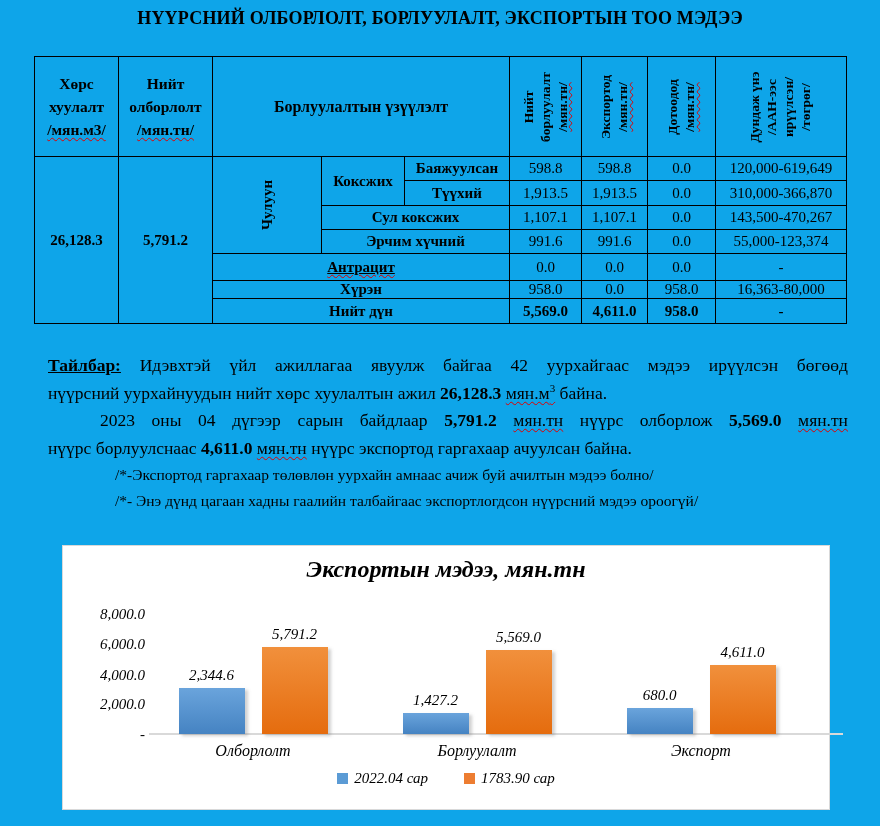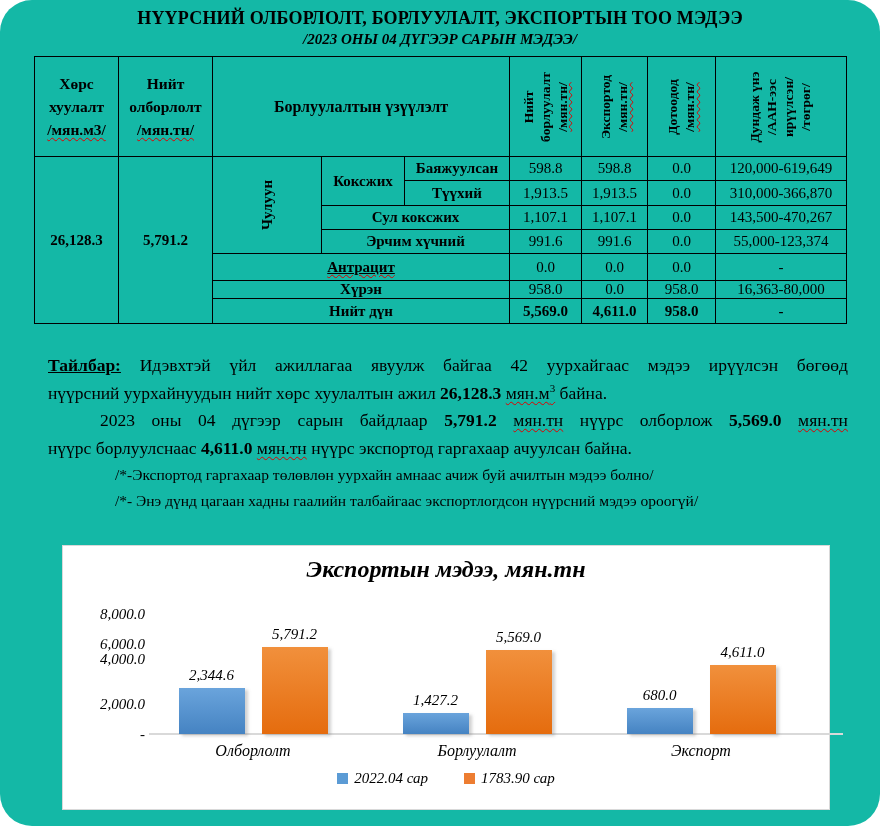--- a/index.html
+++ b/index.html
@@ -1,17 +1,17 @@
 <!DOCTYPE html>
 <html><head>
 <meta charset="utf-8">
 <style>
   html,body{margin:0;padding:0;background:#fff;}
-  #page{position:relative;width:880px;height:826px;background:#14b8a6;overflow:hidden;
-        font-family:"Liberation Serif", serif;color:#000;border-radius:32px;}
+  #page{position:relative;width:880px;height:826px;background:#0ea5e9;overflow:hidden;
+        font-family:"Liberation Serif", serif;color:#000;}
 
   
   .doc-title{position:absolute;top:8px;left:0;width:880px;text-align:center;
              font-size:18px;font-weight:bold;letter-spacing:.2px;}
   .doc-subtitle{position:absolute;top:31px;left:0;width:880px;text-align:center;
                 font-size:15px;font-weight:bold;font-style:italic;}
 
   
   table.main{position:absolute;left:34px;top:56px;border-collapse:collapse;table-layout:fixed;}
   table.main th,table.main td{border:1.5px solid #000;text-align:center;vertical-align:middle;
@@ -56,21 +56,20 @@
           gap:36px;font-size:15px;}
   .legend-item{display:flex;align-items:center;gap:6px;}
   .swatch{width:11px;height:11px;display:inline-block;}
 </style>
 </head>
 <body>
 
 <div id="page">
 
   <div class="doc-title">НҮҮРСНИЙ ОЛБОРЛОЛТ, БОРЛУУЛАЛТ, ЭКСПОРТЫН ТОО МЭДЭЭ</div>
-  <div class="doc-subtitle">/2023 ОНЫ 04 ДҮГЭЭР САРЫН МЭДЭЭ/</div>
 
   <table class="main">
     <colgroup>
       <col style="width:84px">
         <col style="width:94px">
         <col style="width:109px">
       <col style="width:83px">
         <col style="width:105px">
         <col style="width:72px">
       <col style="width:66px">
@@ -209,21 +208,21 @@
     </div>
     <div class="footnote">/*-Экспортод гаргахаар төлөвлөн уурхайн амнаас ачиж буй ачилтын мэдээ болно/</div>
     <div class="footnote">/*- Энэ дүнд цагаан хадны гаалийн талбайгаас экспортлогдсон нүүрсний мэдээ ороогүй/</div>
   </div>
 
   <div class="chart-box">
     <div class="chart-title">Экспортын мэдээ, мян.тн</div>
     <div id="yticks">
         <div class="ytick" style="top: 59px;">8,000.0</div>
         <div class="ytick" style="top: 89px;">6,000.0</div>
-        <div class="ytick" style="top: 104px;">4,000.0</div>
+        <div class="ytick" style="top: 120px;">4,000.0</div>
         <div class="ytick" style="top: 149px;">2,000.0</div>
         <div class="ytick" style="top: 179px;">-</div>
       </div>
     <div class="axis-line"></div>
     <div class="bars" id="bars">
         <div class="slot">
           <div class="bar" style="height: 46px; background: linear-gradient(rgb(106, 164, 220), rgb(69, 131, 194));">
             <div class="bar-label">2,344.6</div>
           </div>
           <div class="bar" style="height: 87px; background: linear-gradient(rgb(241, 144, 60), rgb(229, 108, 14));">

